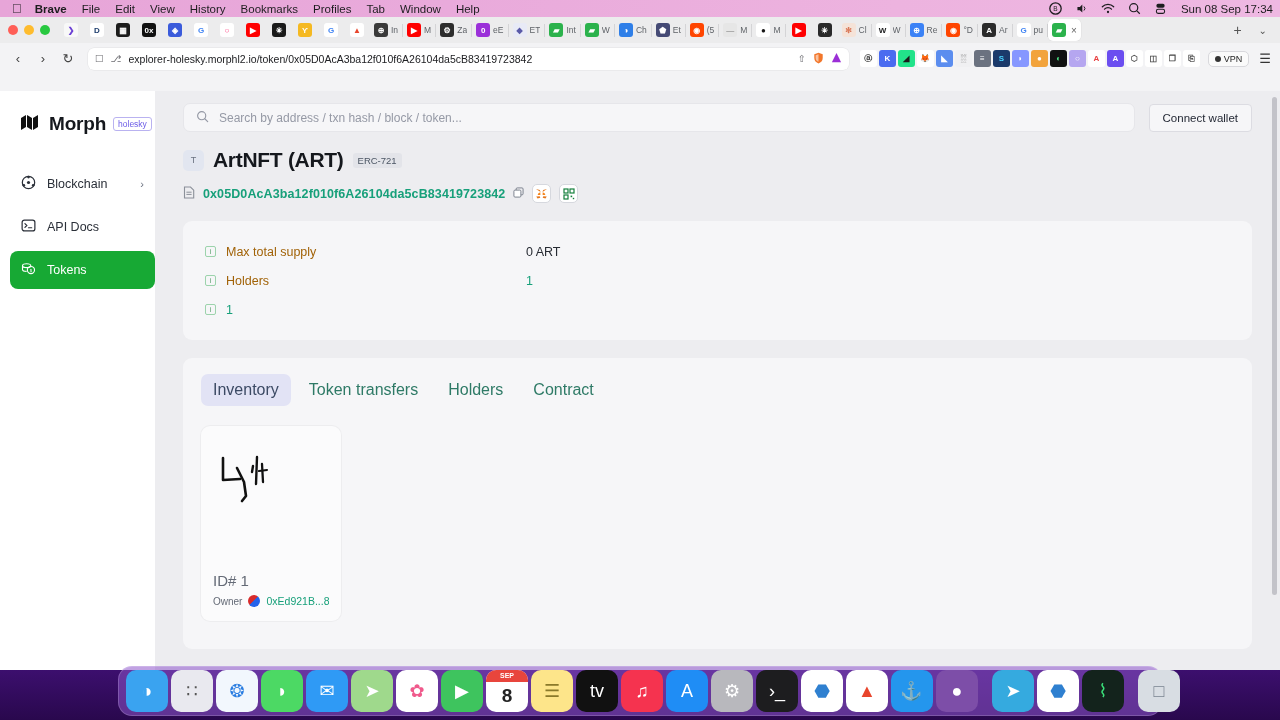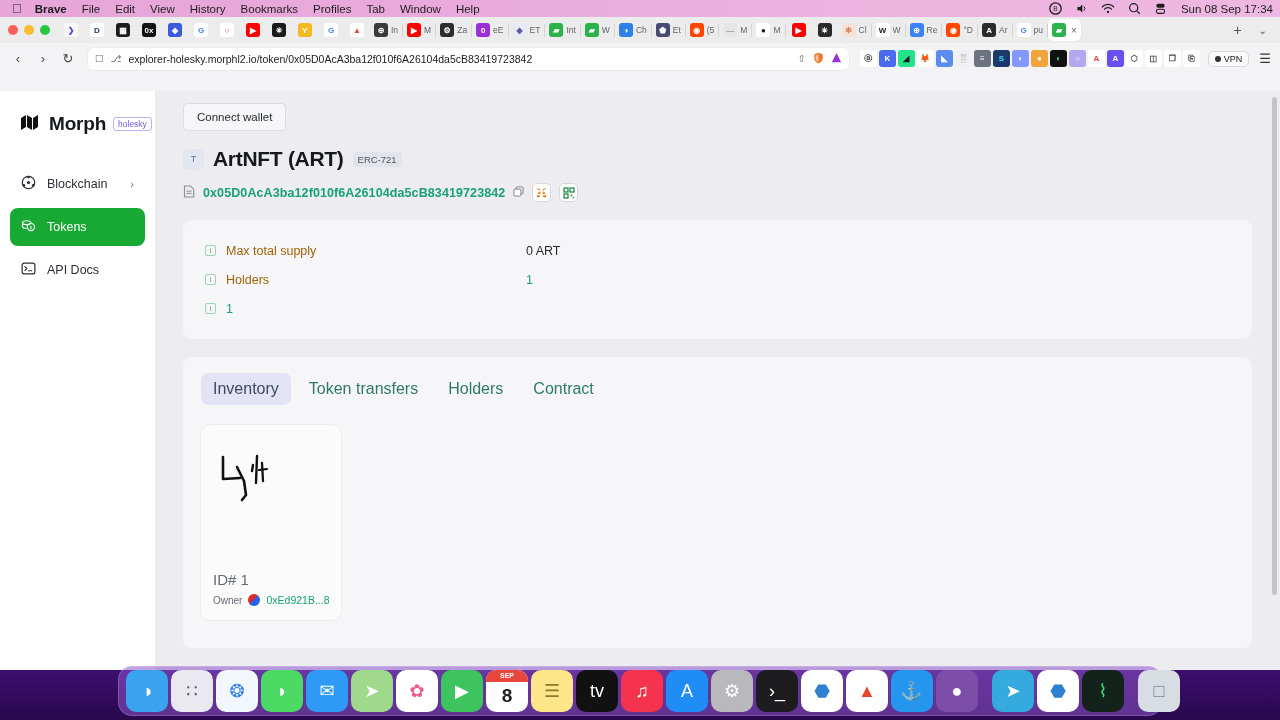--- a/index.html
+++ b/index.html
@@ -76,21 +76,21 @@
     font-size: 8px; color: #fff; font-weight: bold; margin-left: 2px; }
   .vpnbtn { display: flex; align-items: center; gap: 3px; font-size: 9px;
     color: #222; border: 1px solid #d8d8dc; border-radius: 5px;
     padding: 2px 6px; margin-left: 5px; background: #fafafa; }
   .vpnbtn .vdot { width: 6px; height: 6px; border-radius: 50%; background: #333; }
   .hamb { font-size: 13px; color: #333; margin-left: 7px; margin-right: 2px; }
 
   
   .page { position: absolute; top: 74px; left: 0; width: 1280px; height: 596px;
     background: #fff; display: flex; overflow: hidden; }
-  .sidebar { width: 155px; flex: 0 0 155px; background: #fff; padding: 14px 10px 0 10px; }
+  .sidebar { width: 155px; flex: 0 0 155px; background: #fff; padding: 14px 0 0 10px; }
   .brand { display: flex; align-items: center; gap: 7px; padding: 8px 6px 0 10px; }
   .brand-name { font-size: 19px; font-weight: bold; color: #15181d; letter-spacing: -.2px; }
   .brand-badge { font-size: 8.5px; color: #6c5ce7; border: 1px solid #b9b2f0;
     border-radius: 3px; padding: 1px 4px; }
   .nav { margin-top: 30px; display: flex; flex-direction: column; gap: 5px; }
   .navitem { display: flex; align-items: center; gap: 11px; height: 38px;
     padding: 0 11px; border-radius: 8px; font-size: 12.5px; color: #2a2f38; }
   .navitem.active { background: #17a934; color: #fff; font-weight: normal; }
   .navitem .chev { margin-left: auto; font-size: 11px; color: #6b7280; }
 
@@ -432,47 +432,56 @@
                   <circle cx="8" cy="8" r="6.6" fill="none" stroke="#2a2f38" stroke-width="1.3"></circle>
                   <circle cx="8" cy="8" r="1.7" fill="#2a2f38"></circle>
                   <circle cx="8" cy="2.2" r="1.4" fill="#2a2f38"></circle>
                   <circle cx="13" cy="11" r="1.4" fill="#2a2f38"></circle>
                   <circle cx="3" cy="11" r="1.4" fill="#2a2f38"></circle>
                 </svg>
             </span>
             <span>Blockchain</span>
             <span class="chev">›</span>
           </div>
+          <div class="navitem">
+            <span>
+              <svg width="15" height="15" viewBox="0 0 16 16">
+                  <rect x="1.2" y="2.2" width="13.6" height="11.6" rx="2.4" fill="none" stroke="#2a2f38" stroke-width="1.3"></rect>
+                  <path d="M4.2 6l2 2-2 2" fill="none" stroke="#2a2f38" stroke-width="1.3" stroke-linecap="round"></path>
+                  <line x1="8" y1="10.4" x2="11.4" y2="10.4" stroke="#2a2f38" stroke-width="1.3" stroke-linecap="round"></line>
+                </svg>
+            </span>
+            <span>API Docs</span>
+          </div>
           <div class="navitem active">
             <span>
               <svg width="15" height="15" viewBox="0 0 16 16">
                   <ellipse cx="6" cy="5" rx="4.4" ry="2.1" fill="none" stroke="#fff" stroke-width="1.2"></ellipse>
                   <path d="M1.6 5v4c0 1.2 2 2.1 4.4 2.1" fill="none" stroke="#fff" stroke-width="1.2"></path>
                   <circle cx="10.6" cy="9.6" r="3.8" fill="none" stroke="#fff" stroke-width="1.2"></circle>
                   <text x="10.6" y="11.7" font-size="4.6" text-anchor="middle" fill="#fff">$</text>
                 </svg>
             </span>
             <span>Tokens</span>
           </div>
-          <div class="navitem">
+        </div>
+      </div>
+
+      <div class="content">
+
+        <div class="topbar">
+          <div class="search">
             <span>
-              <svg width="15" height="15" viewBox="0 0 16 16">
-                  <rect x="1.2" y="2.2" width="13.6" height="11.6" rx="2.4" fill="none" stroke="#2a2f38" stroke-width="1.3"></rect>
-                  <path d="M4.2 6l2 2-2 2" fill="none" stroke="#2a2f38" stroke-width="1.3" stroke-linecap="round"></path>
-                  <line x1="8" y1="10.4" x2="11.4" y2="10.4" stroke="#2a2f38" stroke-width="1.3" stroke-linecap="round"></line>
-                </svg>
-            </span>
-            <span>API Docs</span>
-          </div>
-        </div>
-      </div>
-
-      <div class="content">
-
-        <div class="topbar">
+              <svg width="13" height="13" viewBox="0 0 16 16">
+                  <circle cx="7" cy="7" r="5" fill="none" stroke="#9599a5" stroke-width="1.4"></circle>
+                  <line x1="10.8" y1="10.8" x2="14.4" y2="14.4" stroke="#9599a5" stroke-width="1.4" stroke-linecap="round"></line>
+                </svg>
+            </span>
+            <span class="ph">Search by address / txn hash / block / token...</span>
+          </div>
           <div class="connect">Connect wallet</div>
         </div>
 
         <div class="tokenhead">
           <div class="th-row1">
             <span class="tok-ico">T</span>
             <span class="tok-title">ArtNFT (ART)</span>
             <span class="tok-type">ERC-721</span>
           </div>
           <div class="th-row2">

